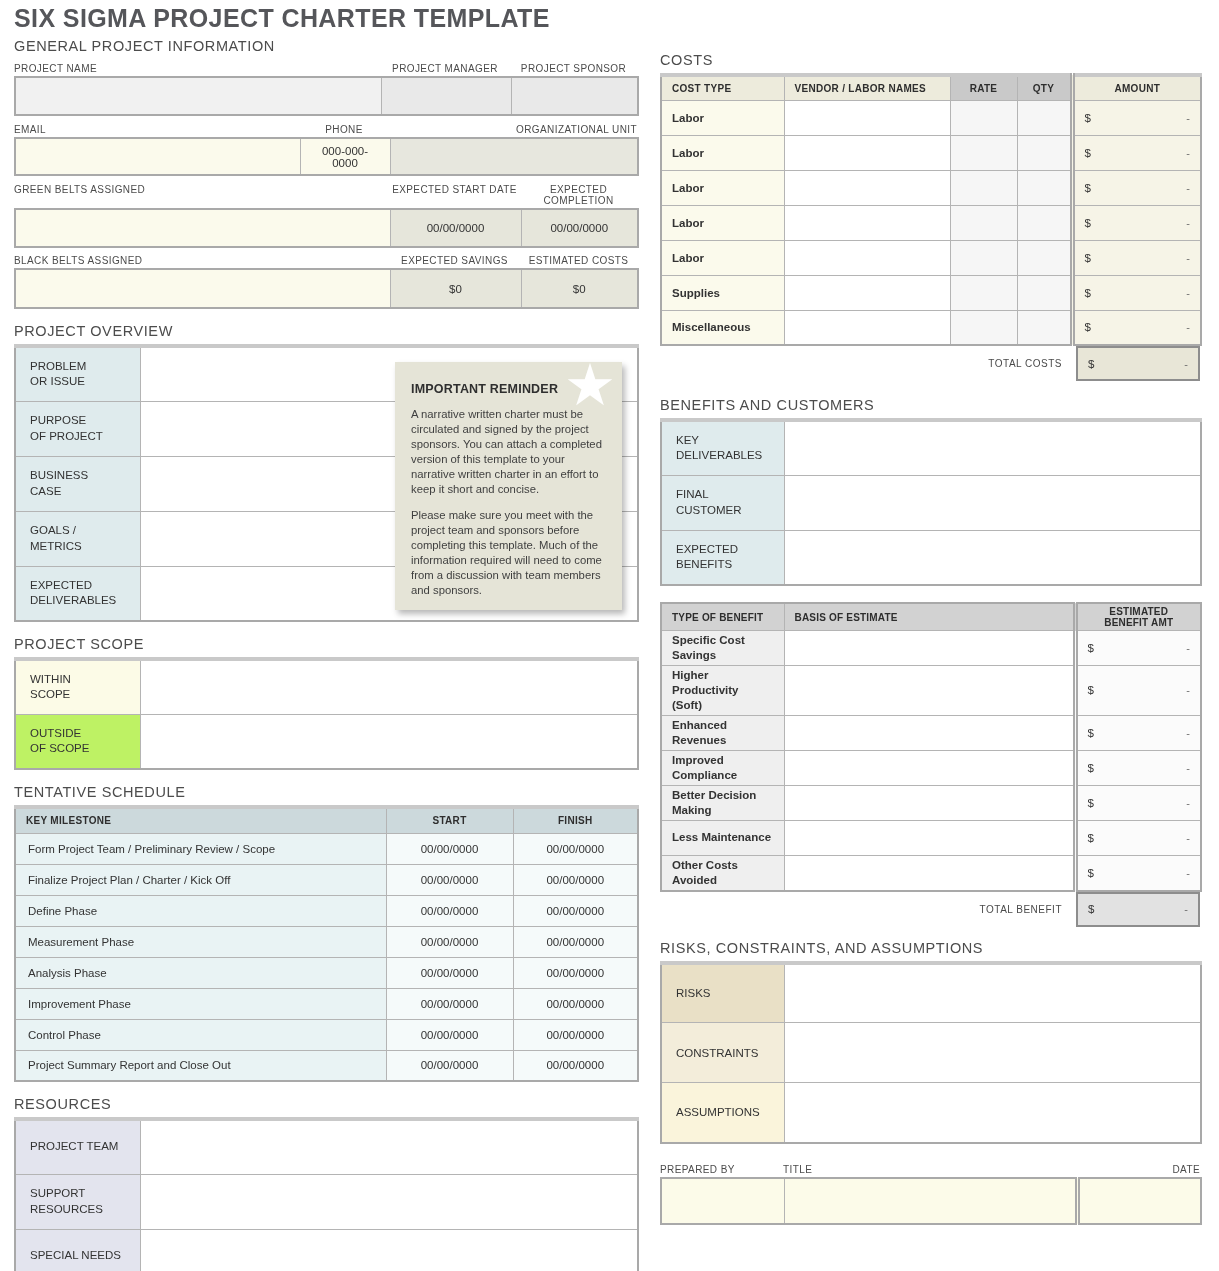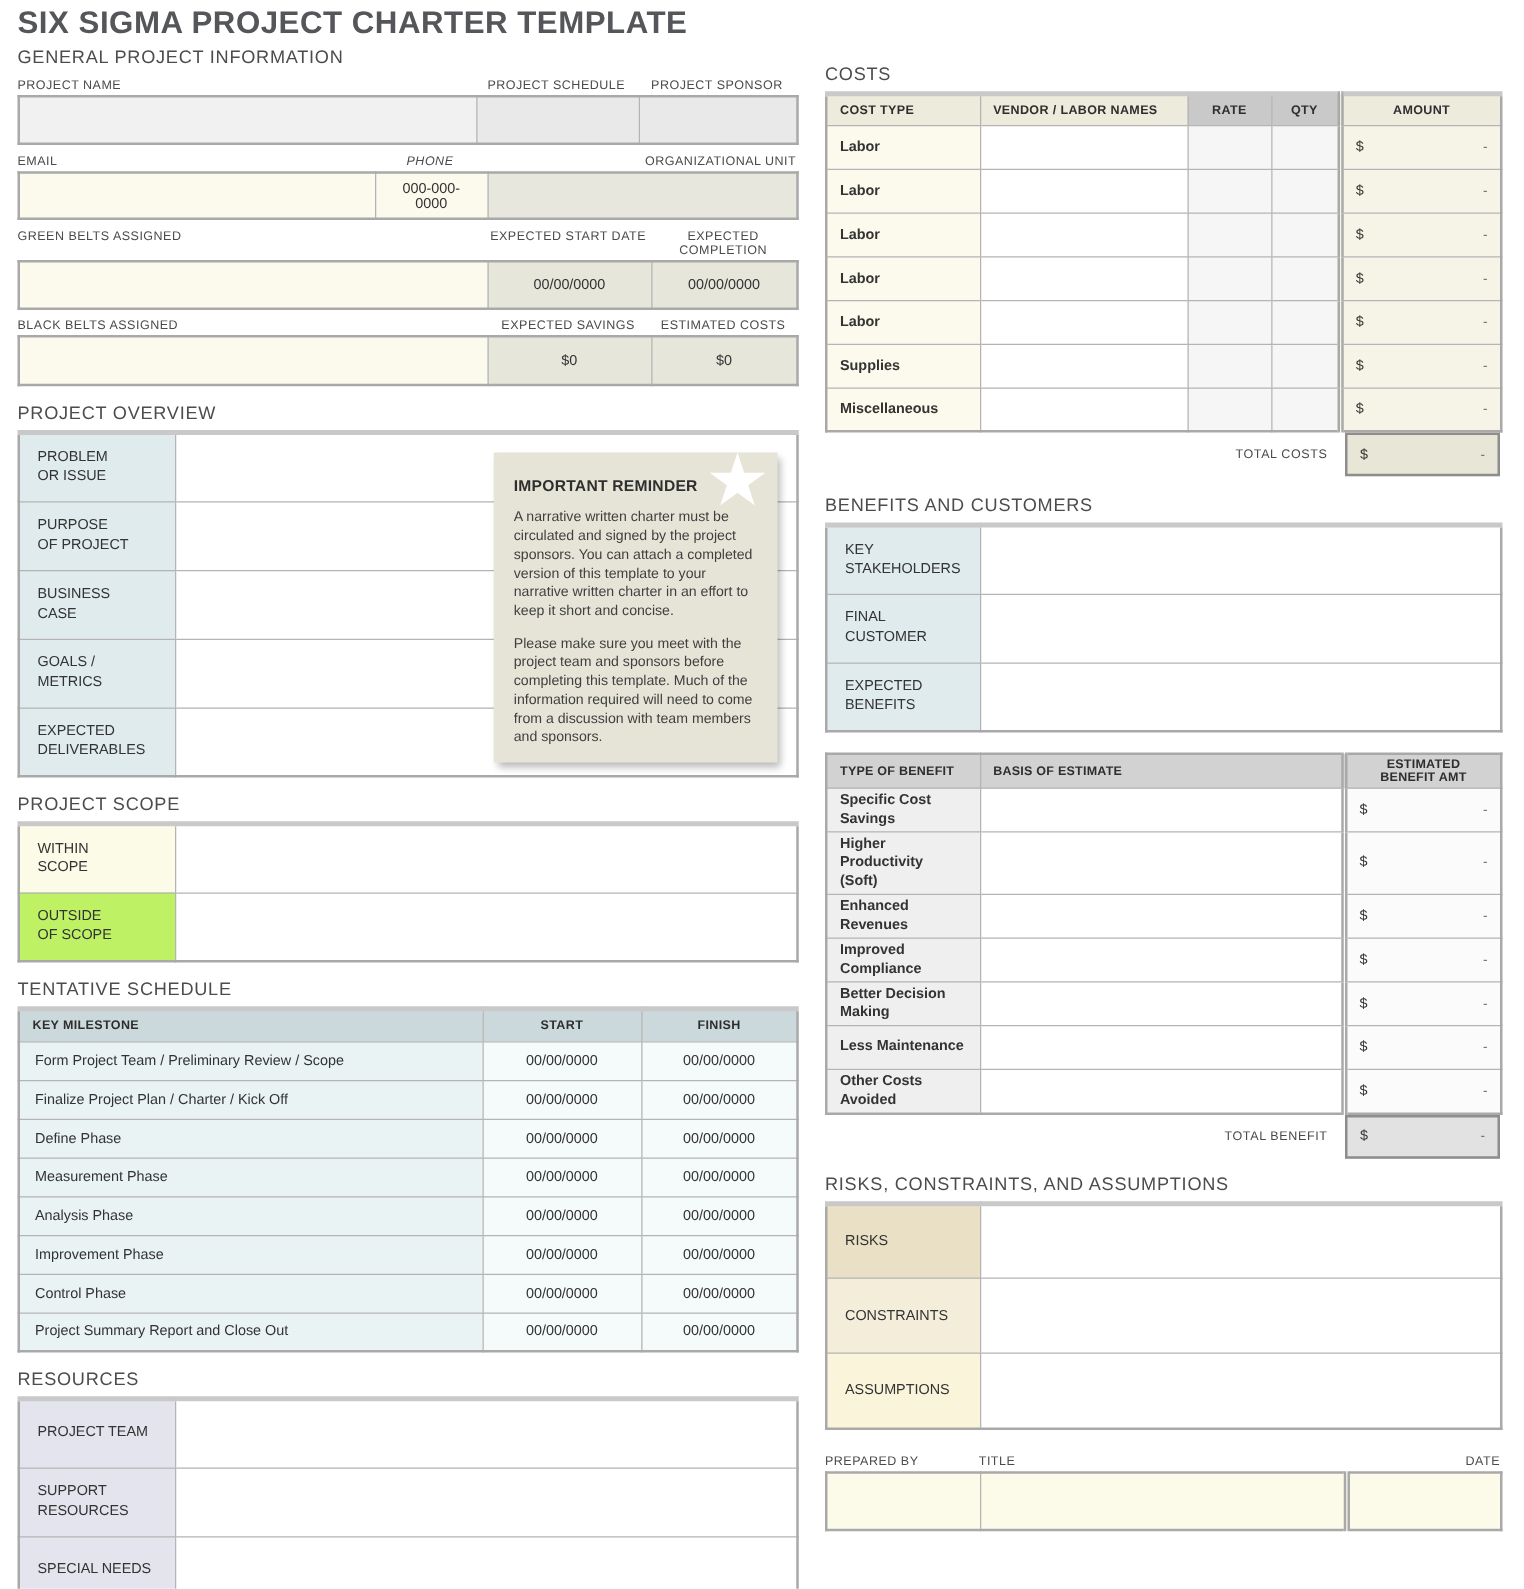--- a/index.html
+++ b/index.html
@@ -10,21 +10,21 @@
 
   .title { margin:4px 0 0; font-size:25px; font-weight:bold; color:#55565a; letter-spacing:0.4px; }
   .sec-h { font-size:14.5px; color:#4c4c4c; letter-spacing:0.6px; margin:14px 0 5px; }
   .sec-h.first-left { margin-top:5px; }
   .sec-h.first-right { margin-top:52px; }
 
   .flabels { display:flex; font-size:10px; color:#4b4b4b; letter-spacing:0.4px; margin:8px 0 2px; }
   .fl { display:inline-block; }
   .tc { text-align:center; } .tr { text-align:right; } 
   .w366{width:366px;} .w130{width:130px;} .w127{width:127px;}
-  .w285{width:285px;} .w90{width:90px;font-style:italic;} .w248{width:248px; padding-left:4px;text-align:right;}
+  .w285{width:285px;} .w90{width:90px;} .w248{width:248px; padding-left:4px;text-align:right;}
   .w375{width:375px;} .w131{width:131px;} .w117{width:117px;}
   .w123{width:123px;} .w293{width:293px;} .w124{width:124px;}
 
   table { border-collapse:collapse; table-layout:fixed; width:100%; }
   .tbl { border:2px solid #a9a9a9; }
   .tbl td { border:1px solid #b4b4b4; padding:2px 10px; font-size:11.5px; color:#333; vertical-align:middle; }
   .tbl-top { border-top:4px solid #c9c9c9; }
 
   
   .g1 td{height:38px;} .g2 td{height:37px;} .g3 td{height:38px;} .g4 td{height:39px;}
@@ -96,21 +96,21 @@
 <div>
 
   <div class="col-left">
 
     <div class="title">SIX SIGMA PROJECT CHARTER TEMPLATE</div>
 
     <div class="sec-h first-left">GENERAL PROJECT INFORMATION</div>
 
     <div class="flabels" style="margin-top:9px">
       <span class="fl w366">PROJECT NAME</span>
-      <span class="fl w130 tc">PROJECT SCHEDULE</span>
+      <span class="fl w130 tc">PROJECT MANAGER</span>
       <span class="fl w127 tc">PROJECT SPONSOR</span>
     </div>
     <table class="tbl g1">
       <colgroup>
           <col style="width:366px">
           <col style="width:130px">
           <col style="width:127px">
         </colgroup>
       <tbody>
           <tr>
@@ -441,21 +441,21 @@
 
     <div class="sec-h" style="margin-top:16px">BENEFITS AND CUSTOMERS</div>
     <table class="tbl tbl-top r55">
       <colgroup>
           <col style="width:123px">
           <col style="width:417px">
         </colgroup>
       <tbody>
       <tr>
             <td class="lbl-blue">KEY
-STAKEHOLDERS</td>
+DELIVERABLES</td>
             <td class="cell-white"></td>
           </tr>
       <tr>
             <td class="lbl-blue">FINAL
 CUSTOMER</td>
             <td class="cell-white"></td>
           </tr>
       <tr>
             <td class="lbl-blue">EXPECTED
 BENEFITS</td>

